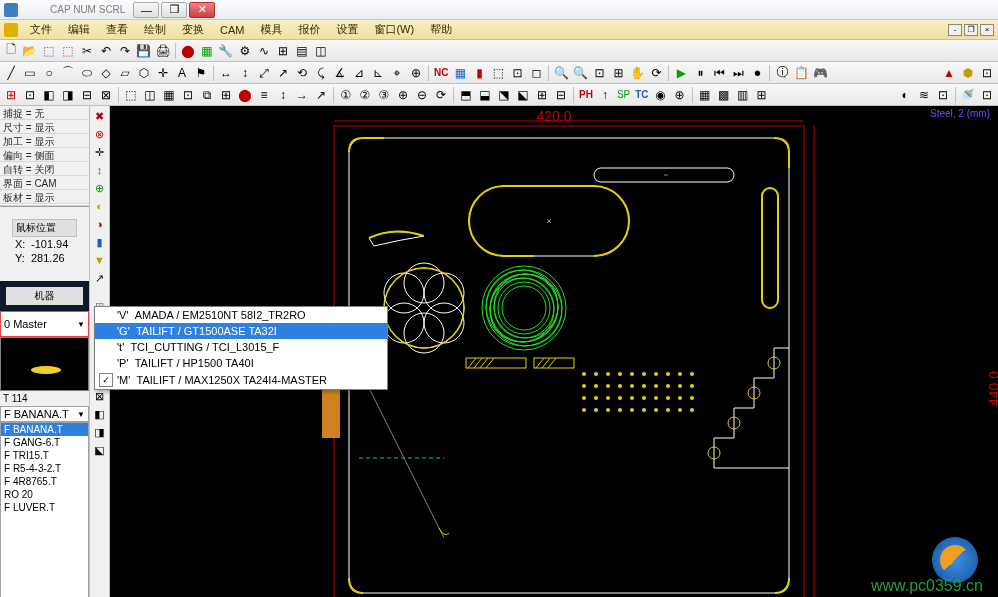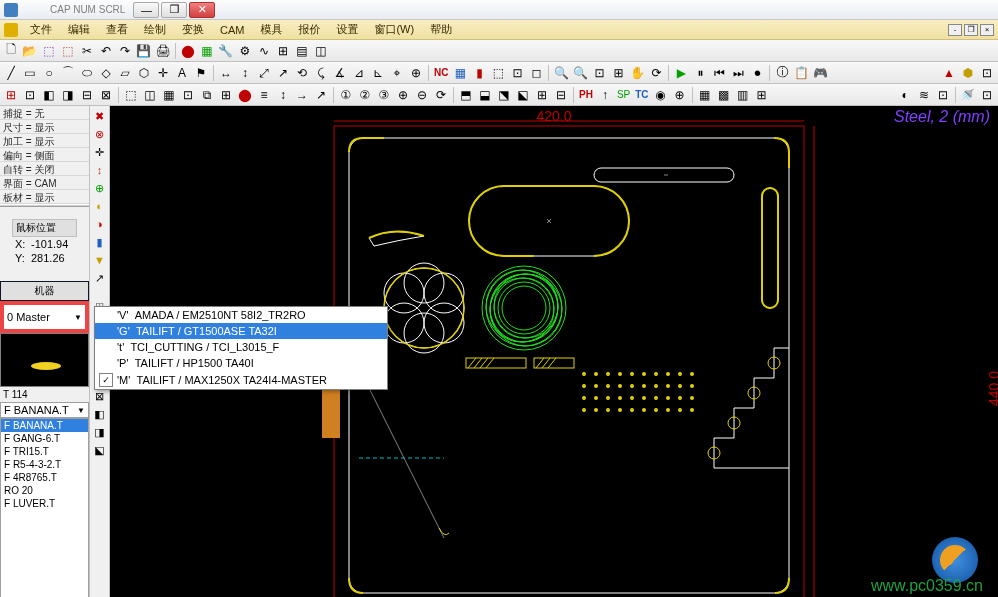--- a/index.html
+++ b/index.html
@@ -26,39 +26,39 @@
 
 .main-area { display: flex; height: 513px; }
 
 .left-panel { width: 90px; background: #f0f0f0; border-right: 1px solid #c0c0c0; display: flex; flex-direction: column; }
 .status-row { height: 14px; padding: 1px 3px; border-bottom: 1px solid #d8d8d8; font-size: 10px; color: #2a2a2a; white-space: nowrap; overflow: hidden; }
 .panel-sep { height: 3px; background: #d0d0d0; border-top: 1px solid #fff; border-bottom: 1px solid #a0a0a0; }
 .coord-section { padding: 12px; }
 .coord-title { background: #e0e0e0; padding: 1px 3px; font-size: 10px; border: 1px solid #c0c0c0; }
 .coord-row { padding: 1px 3px; font-size: 10px; display: flex; }
 .coord-row span:first-child { width: 16px; }
-.machine-header { background: #e0e0e0; padding: 2px 6px; font-size: 10px; text-align: center; border: 1px solid #0f172a; margin-top: 4px; }
-.machine-combo { height: 32px; border: 4px solid #ef4444; background: #fff; display: flex; align-items: center; padding: 0 3px; font-size: 10px; position: relative; }
+.machine-header { background: #e0e0e0; padding: 2px 6px; font-size: 10px; text-align: center; border: 6px solid #0f172a; margin-top: 4px; }
+.machine-combo { height: 26px; border: 1px solid #ef4444; background: #fff; display: flex; align-items: center; padding: 0 3px; font-size: 10px; position: relative; }
 .combo-arrow { margin-left: auto; font-size: 8px; }
 .preview-box { height: 54px; background: #000; border: 1px solid #808080; position: relative; }
 .preview-tool { position: absolute; top: 28px; left: 30px; width: 30px; height: 8px; background: #f0d020; border-radius: 50%; }
 .tool-label { padding: 2px 3px; font-size: 10px; }
 .tool-combo { height: 16px; border: 1px solid #a0a0a0; background: #fff; display: flex; align-items: center; padding: 0 3px; font-size: 10px; }
 .tool-list { flex: 1; background: #fff; border: 1px solid #a0a0a0; overflow: hidden; }
 .tool-item { padding: 1px 3px; font-size: 10px; white-space: nowrap; }
 .tool-item.selected { background: #3080e0; color: #fff; }
 
 .vert-toolbar { width: 20px; background: #f0f0f0; border-right: 1px solid #c0c0c0; display: flex; flex-direction: column; align-items: center; padding-top: 2px; gap: 2px; }
 .vt-btn { width: 16px; height: 16px; display: flex; align-items: center; justify-content: center; font-size: 11px; }
 
 .canvas-wrap { flex: 1; position: relative; background: #000; overflow: hidden; }
 .canvas-overlay { position: absolute; color: #c00000; font-size: 14px; }
 .canvas-top-dim { top: 2px; left: 50%; transform: translateX(-50%); }
 .canvas-right-dim { top: 50%; right: 4px; transform: rotate(-90deg); transform-origin: right center; font-size: 14px; }
-.canvas-material { position: absolute; top: 2px; right: 8px; color: #8040ff; font-size: 16px; font-style: italic; }
+.canvas-material { position: absolute; top: 2px; right: 8px; color: #8040ff; font-size: 10px; }
 
 .machine-dropdown { position: absolute; top: 306px; left: 94px; width: 294px; background: #fff; border: 1px solid #808080; box-shadow: 2px 2px 4px rgba(0,0,0,0.3); z-index: 100; }
 .dd-item { padding: 2px 4px; display: flex; align-items: center; font-size: 11px; }
 .dd-item.highlighted { background: #3080e0; color: #fff; }
 .dd-check { width: 14px; height: 14px; border: 1px solid #808080; margin-right: 4px; display: flex; align-items: center; justify-content: center; font-size: 9px; }
 .dd-spacer { width: 18px; }
 
 .watermark { position: absolute; bottom: 14px; right: 20px; display: flex; align-items: center; gap: 6px; z-index: 50; }
 .wm-icon { width: 46px; height: 46px; border-radius: 50%; background: radial-gradient(circle,#4090e0,#1050a0); position: relative; }
 .wm-icon::after { content:""; position:absolute; top:8px; left:8px; width:30px; height:30px; border-radius:50%; background: linear-gradient(135deg,#f0a020 50%, transparent 50%); }

